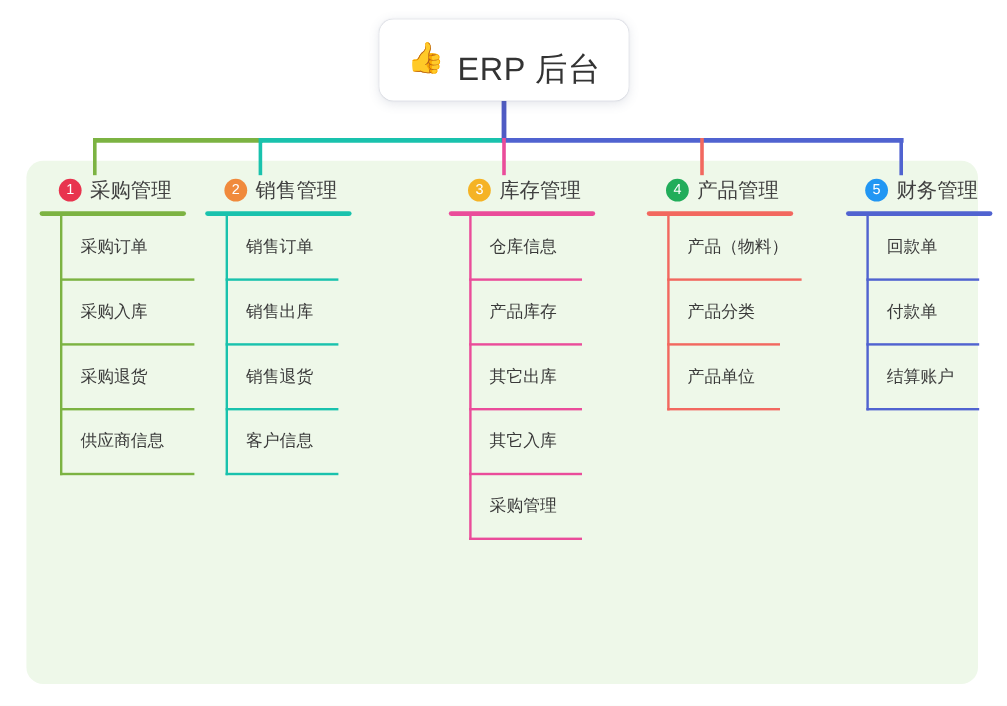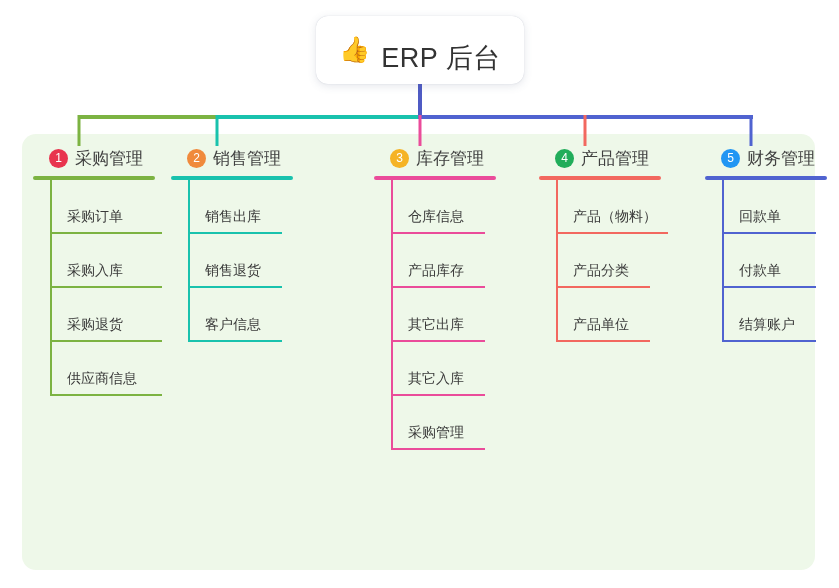--- a/index.html
+++ b/index.html
@@ -128,21 +128,21 @@
     height: 54px;
     padding-left: 17px;
     box-sizing: border-box;
     display: flex;
     align-items: flex-end;
   }
   .item .item-label {
     font-size: 14px;
     color: #3a3a3a;
     white-space: nowrap;
-    padding-bottom: 8px;
+    padding-bottom: 19px;
     display: block;
   }
   .item::after {          
     content: "";
     position: absolute;
     left: 0;
     bottom: 0;
     width: 94px;
     height: 2px;
     background: currentColor;
@@ -201,20 +201,23 @@
   </div>
 
   <div class="column" id="col-2" style="left: 171px; color: rgb(25, 194, 173);">
     <div class="col-header">
       <span class="badge" style="background: rgb(240, 138, 60);">2</span>
       <span class="col-title">销售管理</span>
     </div>
     <div class="header-rule" style="background: rgb(25, 194, 173);"></div>
     <div class="items">
       <div class="item">
+          <span class="item-label">销售订单</span>
+        </div>
+      <div class="item">
           <span class="item-label">销售出库</span>
         </div>
       <div class="item">
           <span class="item-label">销售退货</span>
         </div>
       <div class="item">
           <span class="item-label">客户信息</span>
         </div>
     </div>
   </div>

